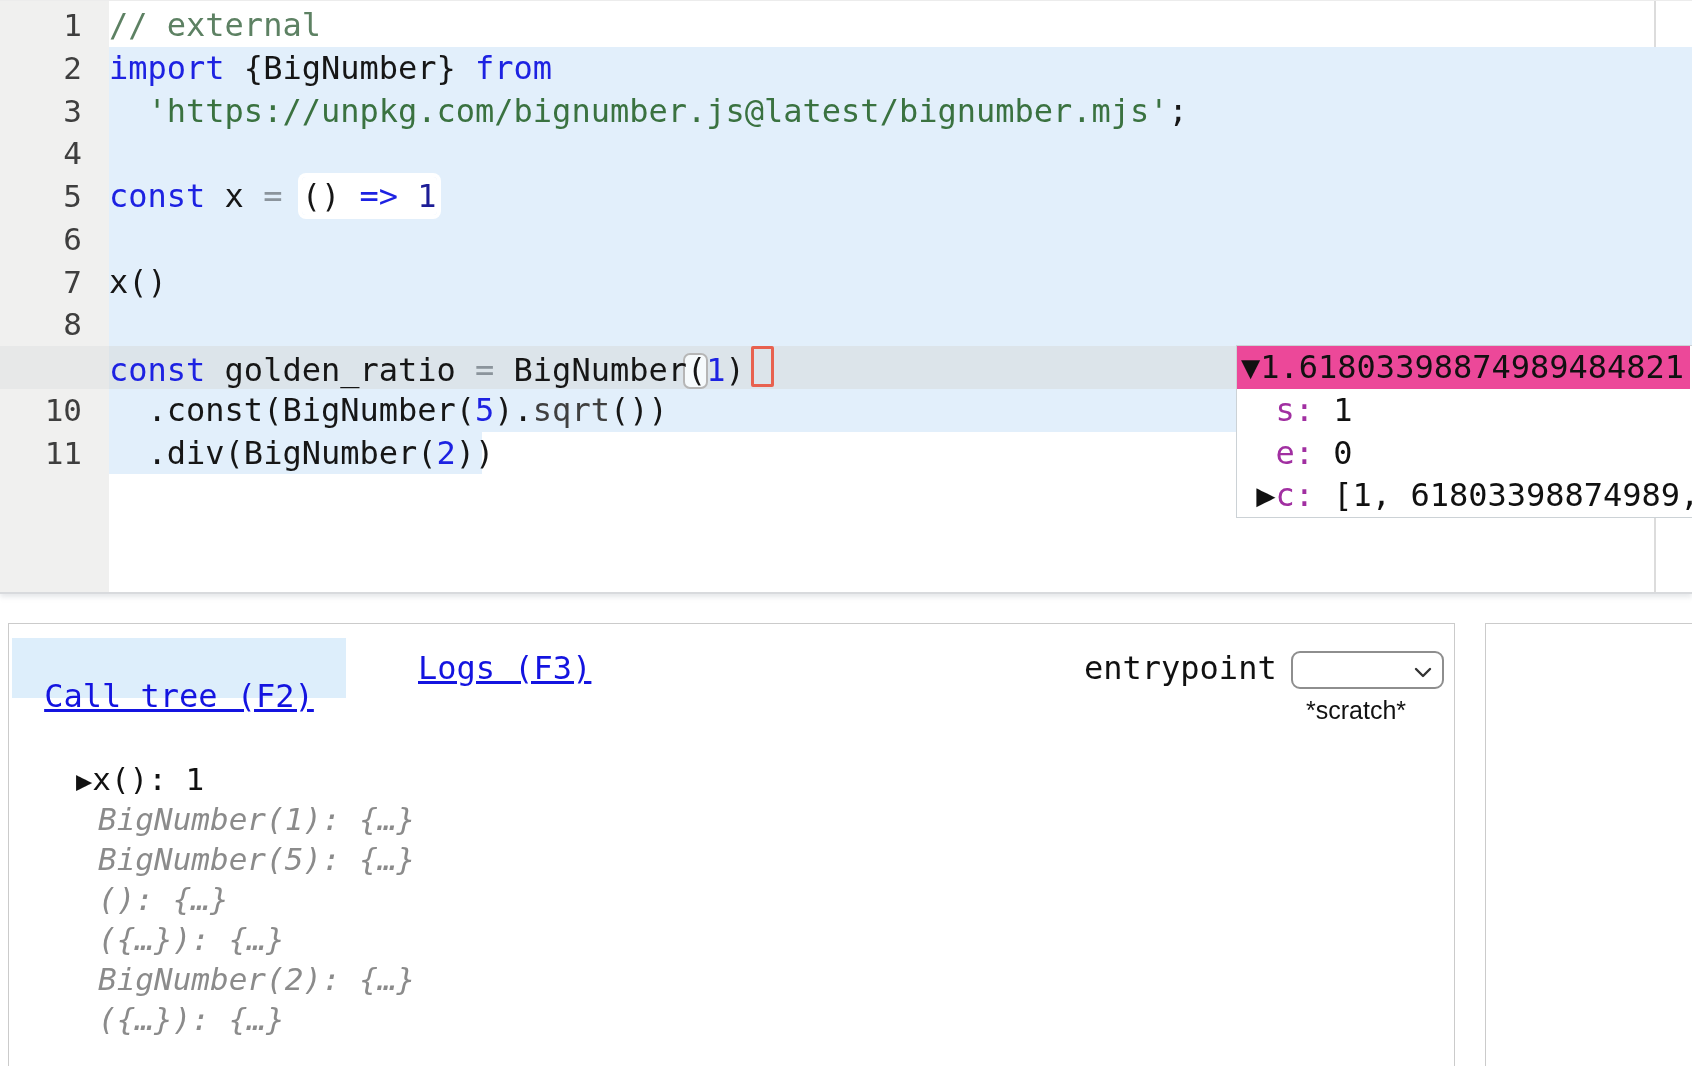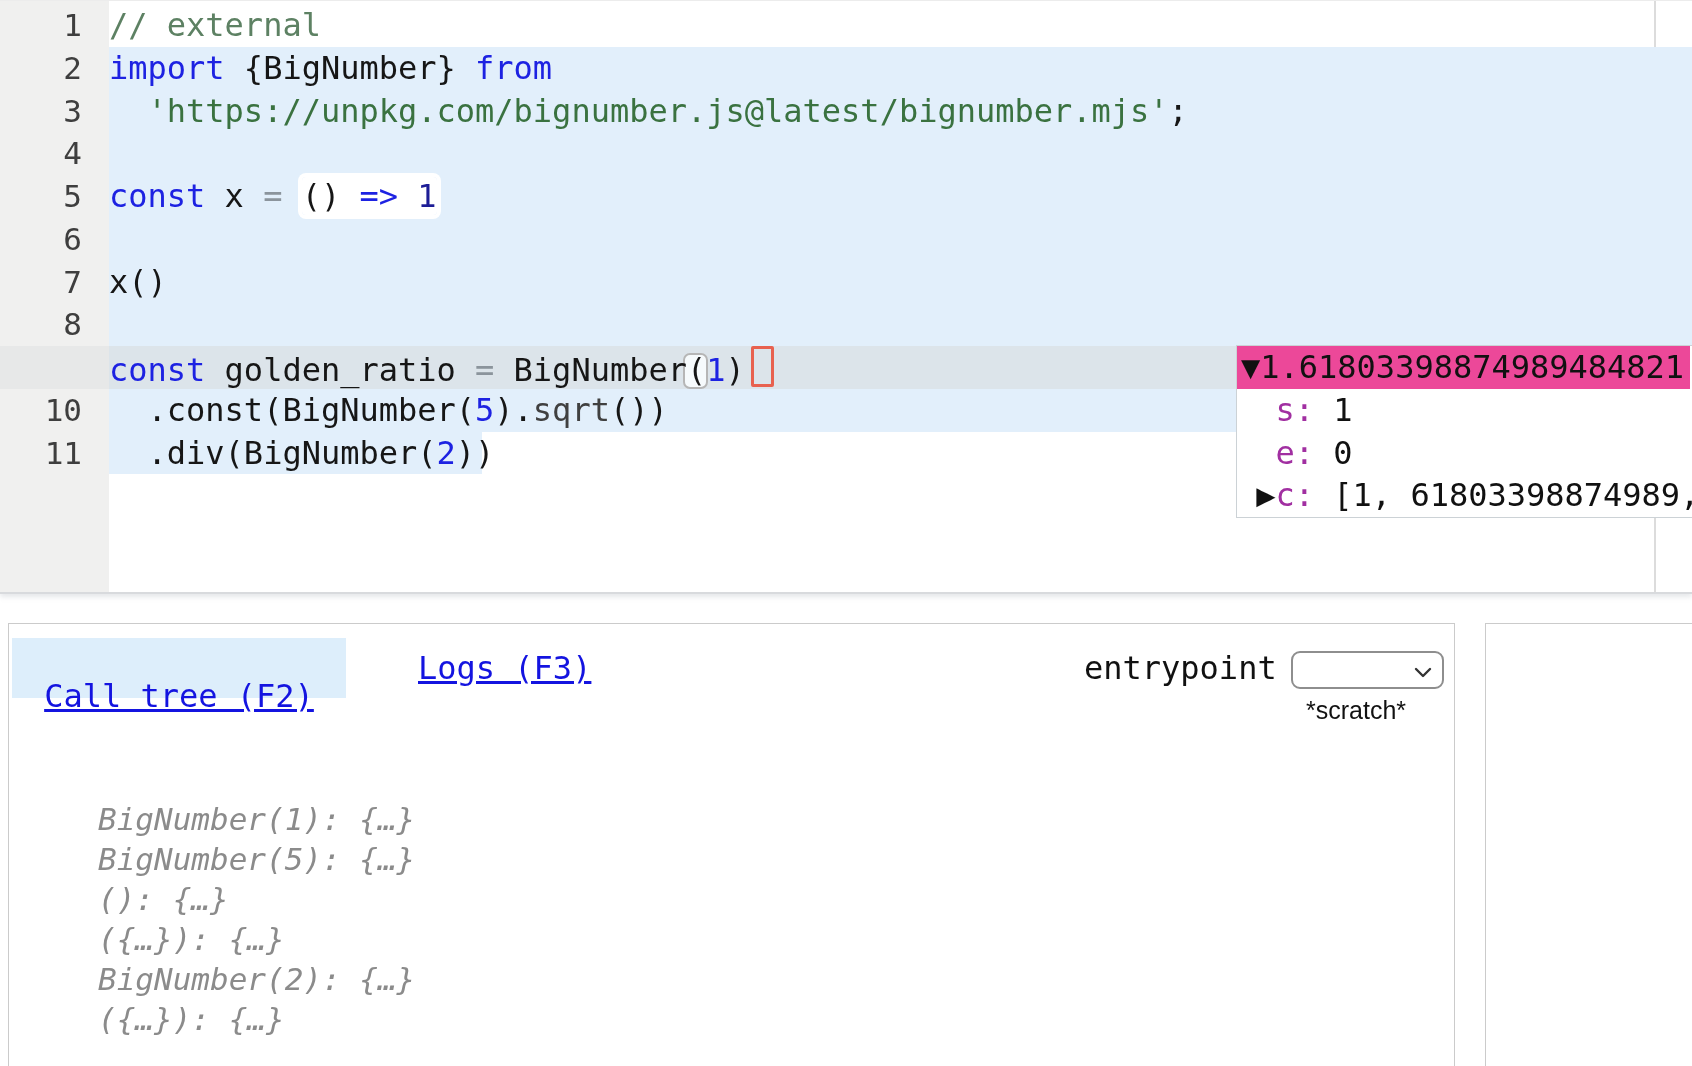--- a/index.html
+++ b/index.html
@@ -143,20 +143,21 @@
     <div class="entry-label">entrypoint</div>
     <div class="select-box">
       <span class="select-text">*scratch*</span>
       <span class="select-chevron">
         <svg width="18" height="12" viewBox="0 0 18 12">
             <polyline points="2,2 9,9 16,2" fill="none" stroke="#333" stroke-width="2.4" stroke-linecap="round" stroke-linejoin="round"></polyline>
           </svg>
       </span>
     </div>
 
+    <div class="tree-row tr-x"><span class="tr-arrow">▶</span><span>x(): 1</span></div>
     <div class="tree-row tr-gray tr-g3"><span>BigNumber(1): {…}</span></div>
     <div class="tree-row tr-gray tr-g4"><span>BigNumber(5): {…}</span></div>
     <div class="tree-row tr-gray tr-g5"><span>(): {…}</span></div>
     <div class="tree-row tr-gray tr-g6"><span>({…}): {…}</span></div>
     <div class="tree-row tr-gray tr-g7"><span>BigNumber(2): {…}</span></div>
     <div class="tree-row tr-gray tr-g8"><span>({…}): {…}</span></div>
   </div>
 
   <div class="panel-right"></div>
 

